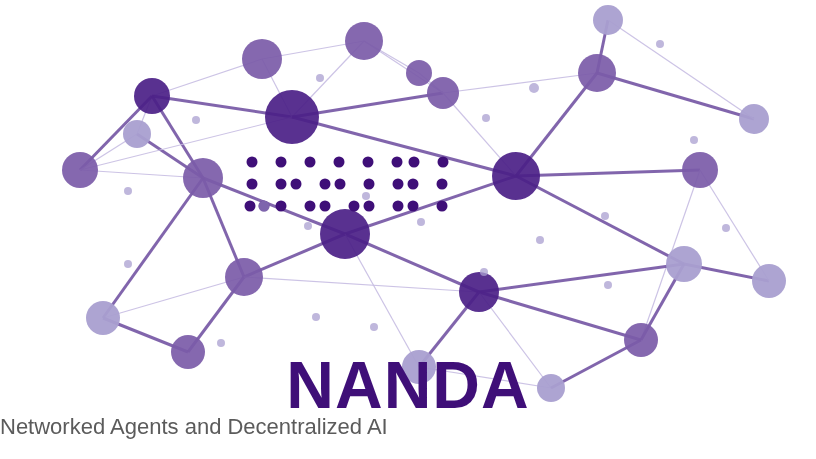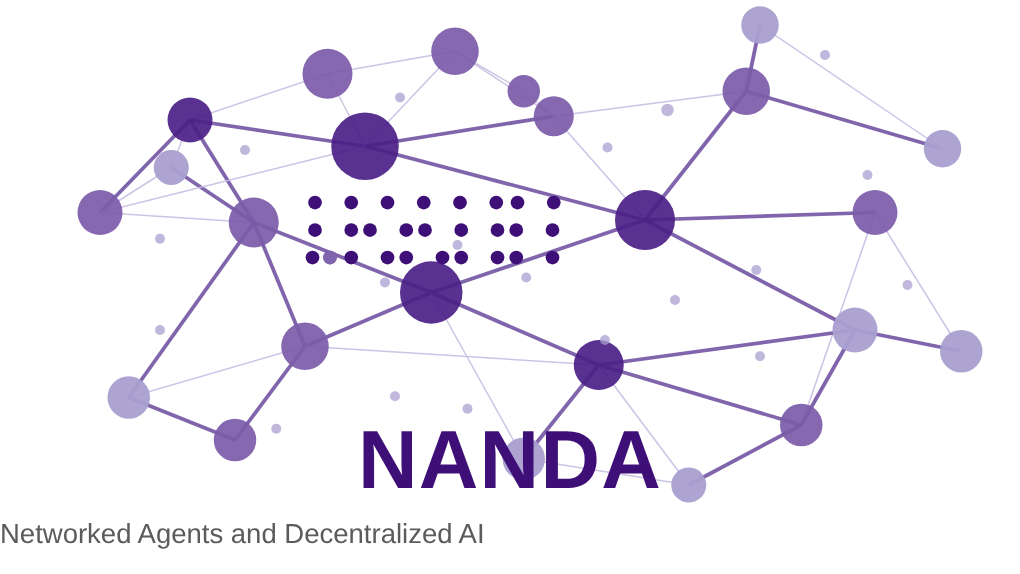--- a/index.html
+++ b/index.html
@@ -29,21 +29,21 @@
     position: absolute;
     left: 0;
     top: 0;
     width: 816px;
     height: 459px;
     pointer-events: none;
   }
   #brand-title {
     position: absolute;
     left: 0;
-    top: 334px;
+    top: 352px;
     width: 816px;
     text-align: center;
     font-family: "Liberation Sans", sans-serif;
     font-size: 66px;
     font-weight: bold;
     letter-spacing: 1px;
     color: #3f0f78;
     line-height: 1;
   }
   #brand-tagline {

